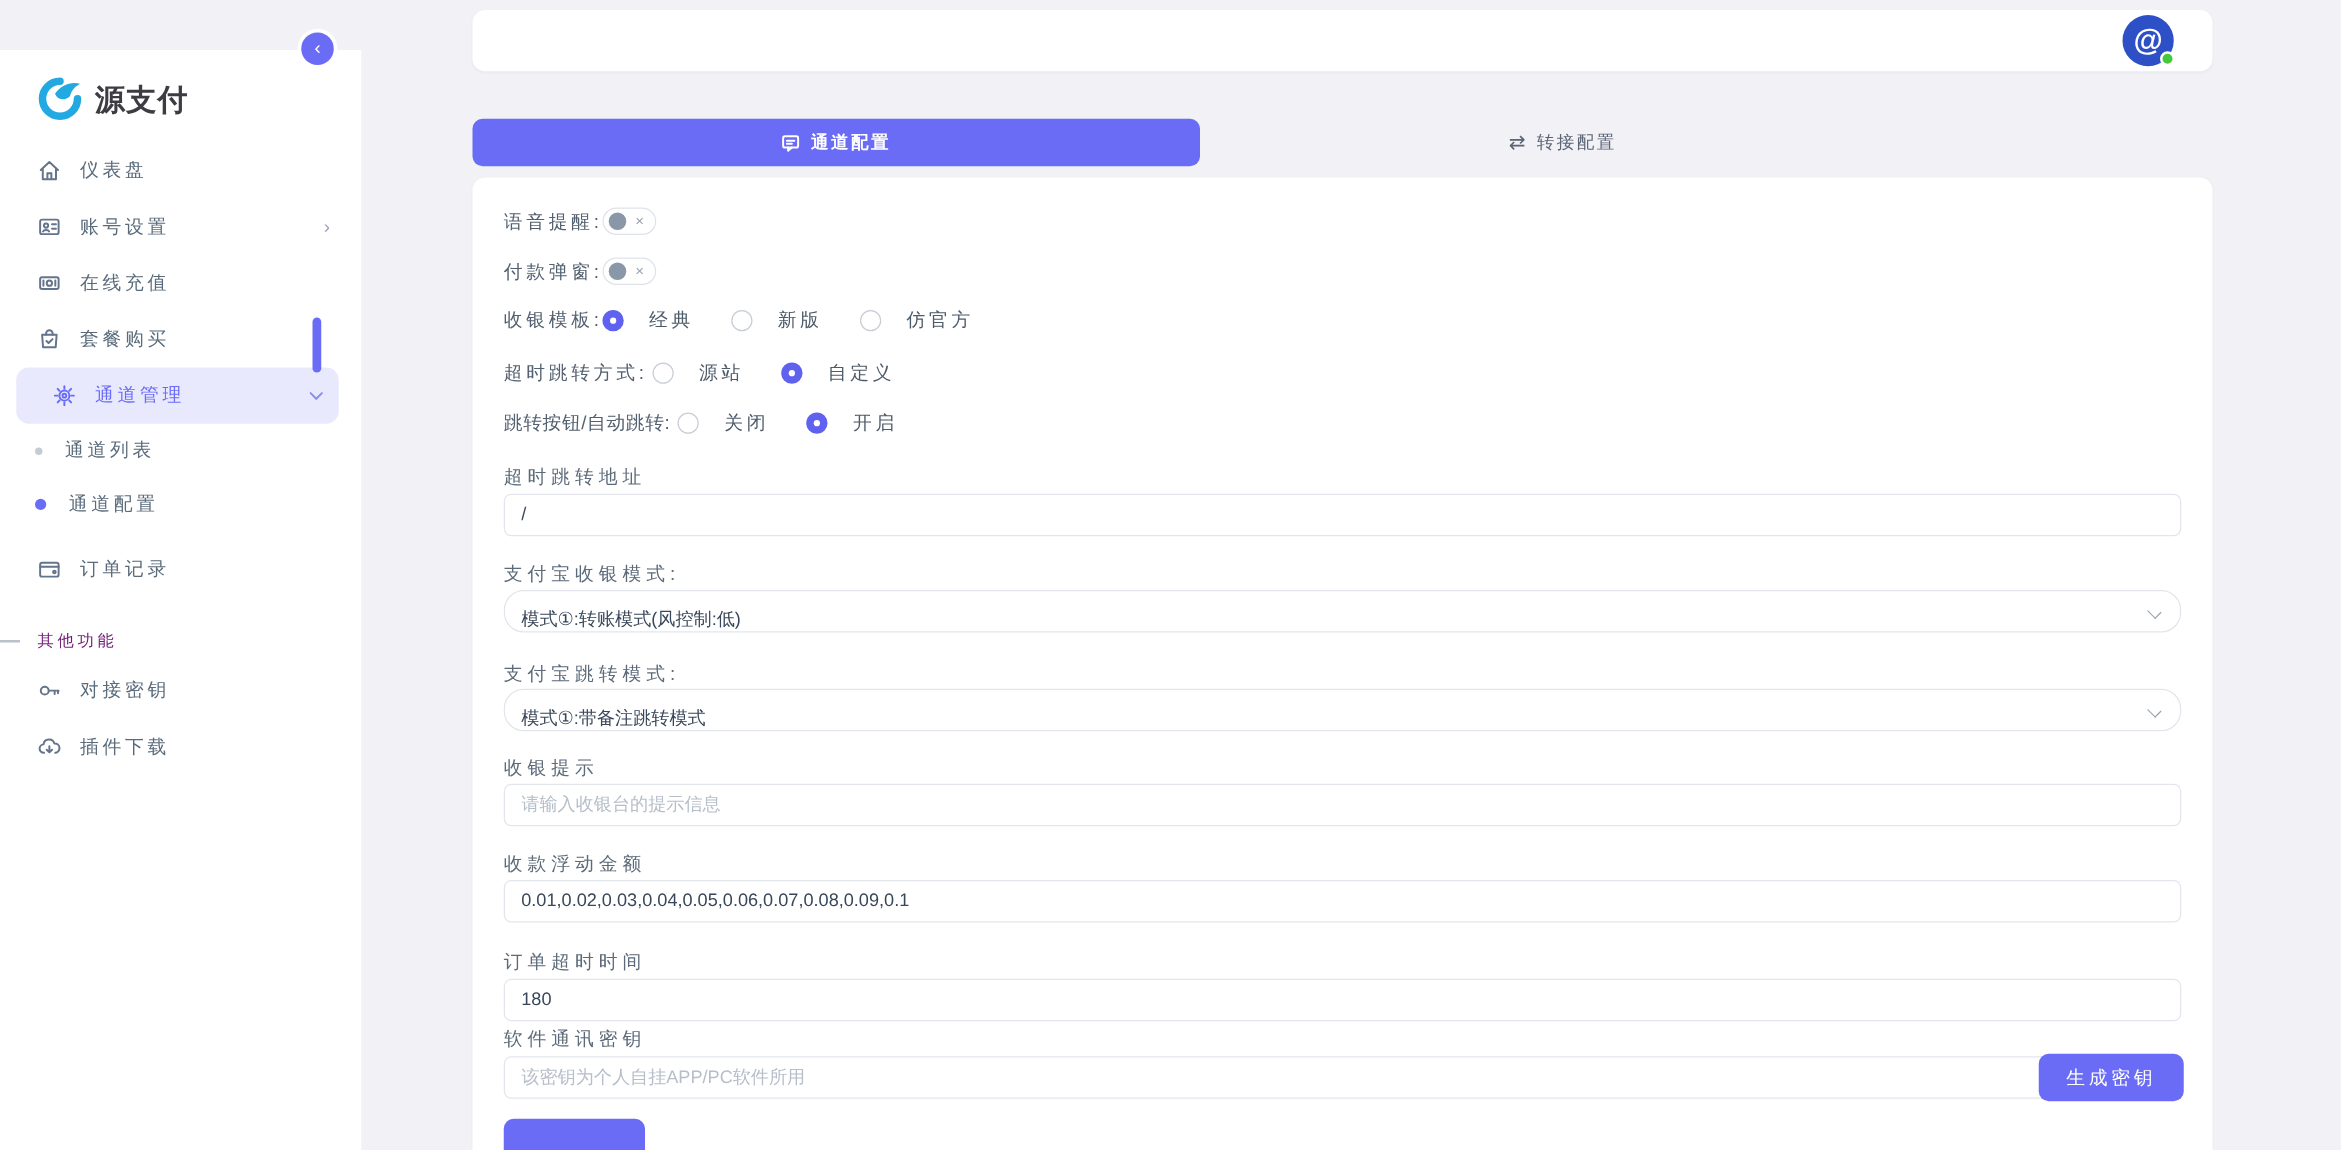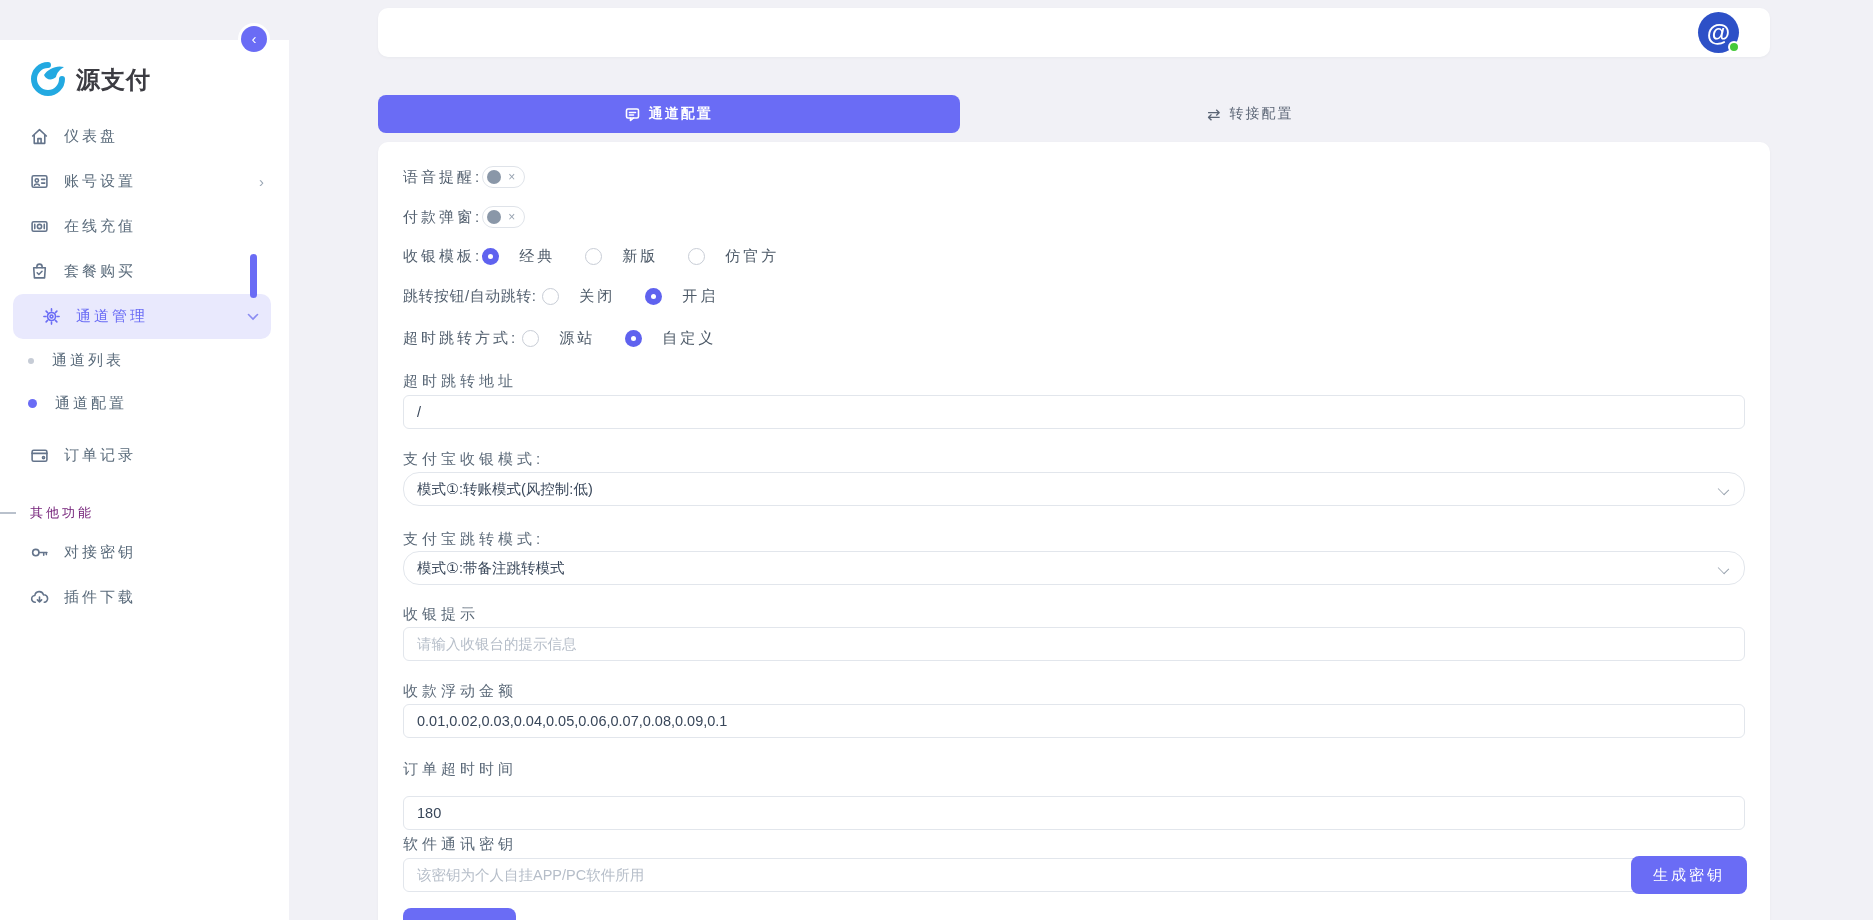--- a/index.html
+++ b/index.html
@@ -110,21 +110,21 @@
 
   .field-label { font-size:15px; color:#5c6a79; letter-spacing:4px; height:18px; }
   .text-input {
     display:block; width:1342px; height:34px; border:1px solid #e2e6ec; border-radius:6px;
     padding:0 13px; font-size:14.5px; color:#39475a; background:#fff; outline:none;
     font-family:"Liberation Sans","DejaVu Sans",sans-serif;
   }
   .text-input::placeholder { color:#b6bec9; }
   .select-box {
     position:relative; width:1342px; height:34px; border:1px solid #e2e6ec; border-radius:16px;
-    display:flex; align-items:center; padding:0 13px; font-size:14.5px; color:#39475a;
+    display:flex; align-items:flex-end; padding:0 13px; font-size:14.5px; color:#39475a;
     background:#fff; cursor:pointer;
   }
   .select-box .sel-chev {
     position:absolute; right:16px; top:12px; width:9px; height:9px;
     border-right:1.6px solid #98a2ae; border-bottom:1.6px solid #98a2ae;
     transform:rotate(45deg) scale(1,.8); transform-origin:center;
   }
   .key-row { position:relative; width:1342px; }
   .gen-key-btn {
     position:absolute; right:-2px; top:-2px; width:116px; height:38px;
@@ -291,50 +291,50 @@
           <span class="rlabel">新版</span>
         </span>
         <span class="radio-opt">
           <span class="rb"></span>
           <span class="rlabel">仿官方</span>
         </span>
       </span>
     </div>
 
     
+    <div class="inline-row" style="margin-top:16px;">
+      <span class="row-label">超时跳转方式:</span>
+      <span class="radio-group" style="margin-left:4px;">
+        <span class="radio-opt">
+          <span class="rb"></span>
+          <span class="rlabel">源站</span>
+        </span>
+        <span class="radio-opt selected">
+          <span class="rb"></span>
+          <span class="rlabel">自定义</span>
+        </span>
+      </span>
+    </div>
+
+    
     <div class="inline-row tight" style="margin-top:14px;">
       <span class="row-label">跳转按钮/自动跳转:</span>
       <span class="radio-group" style="margin-left:6px;">
         <span class="radio-opt">
           <span class="rb"></span>
           <span class="rlabel">关闭</span>
         </span>
         <span class="radio-opt selected">
           <span class="rb"></span>
           <span class="rlabel">开启</span>
         </span>
       </span>
     </div>
 
     
-    <div class="inline-row" style="margin-top:16px;">
-      <span class="row-label">超时跳转方式:</span>
-      <span class="radio-group" style="margin-left:4px;">
-        <span class="radio-opt">
-          <span class="rb"></span>
-          <span class="rlabel">源站</span>
-        </span>
-        <span class="radio-opt selected">
-          <span class="rb"></span>
-          <span class="rlabel">自定义</span>
-        </span>
-      </span>
-    </div>
-
-    
     <div class="field-label" style="margin-top:21px;">超时跳转地址</div>
     <input class="text-input mt" style="margin-top: 5px;" value="/">
 
     
     <div class="field-label" style="margin-top:21px;">支付宝收银模式:</div>
     <div class="select-box" style="margin-top:4px;">
       <span>模式①:转账模式(风控制:低)</span>
       <span class="sel-chev"></span>
     </div>
 
@@ -348,21 +348,21 @@
     
     <div class="field-label" style="margin-top:20px;">收银提示</div>
     <input class="text-input mt" style="margin-top: 4px;" placeholder="请输入收银台的提示信息">
 
     
     <div class="field-label" style="margin-top:21px;">收款浮动金额</div>
     <input class="text-input mt" style="margin-top: 4px;" value="0.01,0.02,0.03,0.04,0.05,0.06,0.07,0.08,0.09,0.1">
 
     
     <div class="field-label" style="margin-top:22px;">订单超时时间</div>
-    <input class="text-input mt" style="margin-top: 18px;" value="180">
+    <input class="text-input mt" style="margin-top: 5px;" value="180">
 
     
     <div class="field-label" style="margin-top:5px;">软件通讯密钥</div>
     <div class="key-row" style="margin-top:5px;">
       <input class="text-input" placeholder="该密钥为个人自挂APP/PC软件所用" style="">
       <button class="gen-key-btn">生成密钥</button>
     </div>
 
     
     <button class="bottom-btn"></button>

